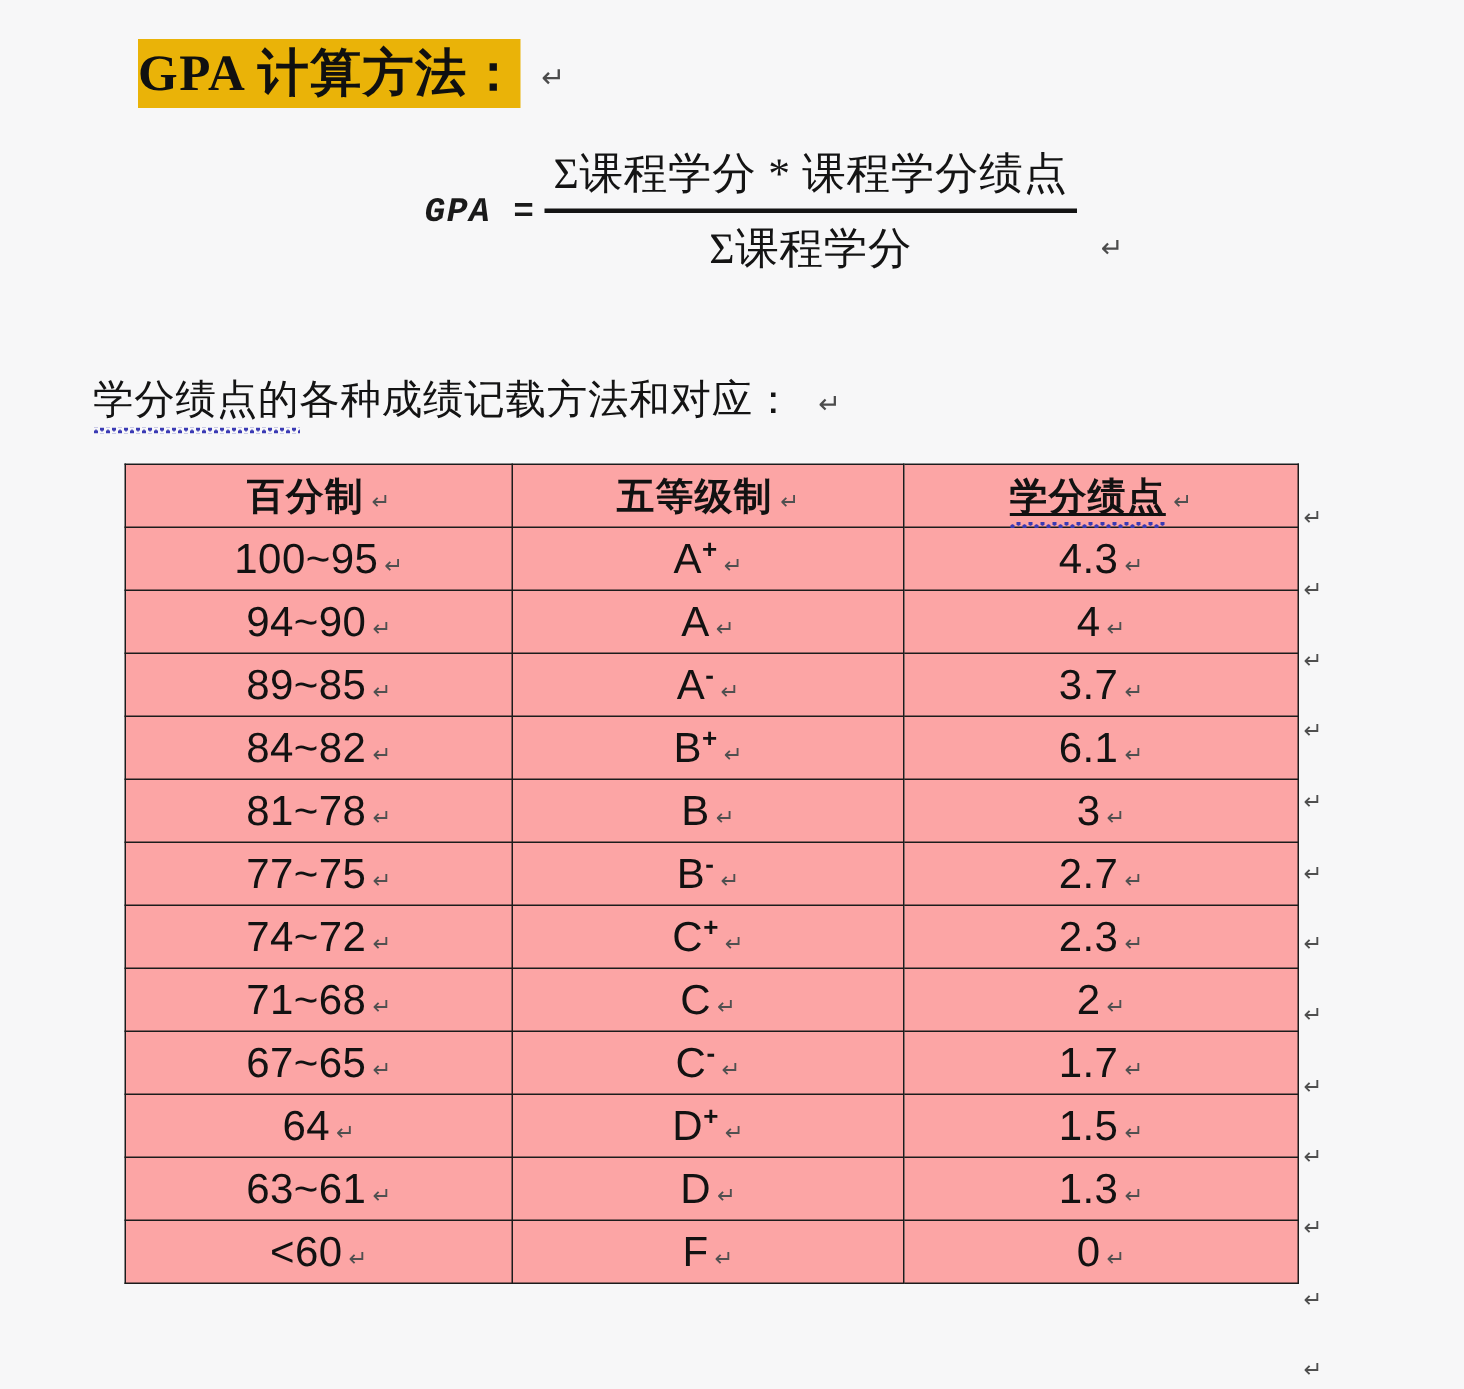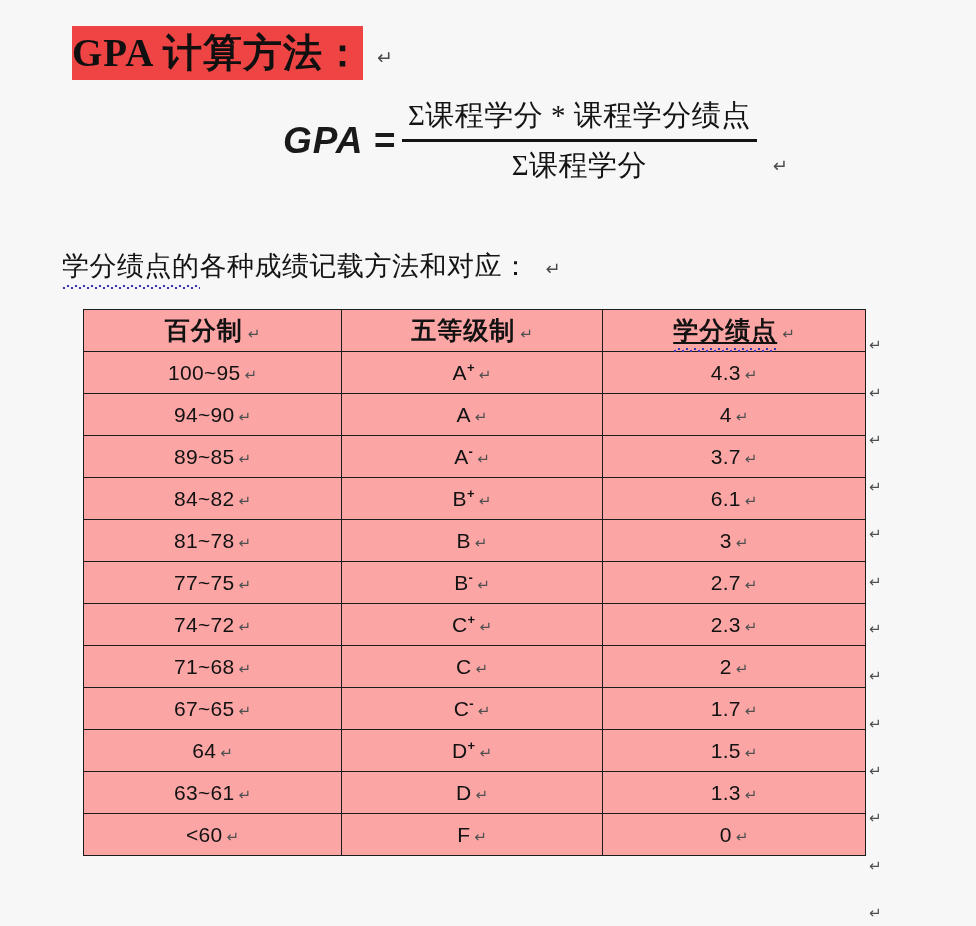--- a/index.html
+++ b/index.html
@@ -25,25 +25,26 @@
   .title-line {
     position: absolute;
     left: 72px;
     top: 26px;
     display: flex;
     align-items: baseline;
     white-space: nowrap;
   }
   .title-text {
     font-family: "Liberation Serif", serif;
-    font-size: 39px;
+    font-size: 34px;
     font-weight: 700;
     letter-spacing: 1px;
     color: #101010;
-    background: #ef4444;
+    background: #eab308;
+    margin-left: 20px;
   }
   .pilcrow {
     font-family: "DejaVu Sans", sans-serif;
     color: #4c4c4c;
     font-weight: 400;
   }
   .title-line .pilcrow {
     font-size: 19px;
     margin-left: 14px;
     position: relative;
@@ -53,23 +54,23 @@
   
   .formula-block {
     position: absolute;
     left: 283px;
     top: 96px;
     display: flex;
     align-items: center;
     white-space: nowrap;
   }
   .formula-lhs {
-    font-family: Liberation Sans, sans-serif;
+    font-family: Liberation Mono, monospace;
     font-style: italic;
-    font-size: 37px;
+    font-size: 23px;
     font-weight: 700;
     letter-spacing: 1px;
     color: #1a1a1a;
     padding-right: 6px;
   }
   .fraction {
     display: inline-flex;
     flex-direction: column;
     align-items: center;
     font-family: "Liberation Serif", serif;
@@ -170,21 +171,21 @@
     font-weight: 700;
     letter-spacing: 1px;
     color: #121212;
   }
   .hdr-underline {
     text-decoration: underline;
     text-underline-offset: 3px;
   }
   .cell-text {
     font-family: "Liberation Sans", sans-serif;
-    font-size: 21px;
+    font-size: 28px;
     font-weight: 400;
     color: #121212;
     letter-spacing: 0.3px;
   }
   .cell-text sup {
     font-size: 0.62em;
     vertical-align: super;
     line-height: 0;
     font-weight: 700;
   }

